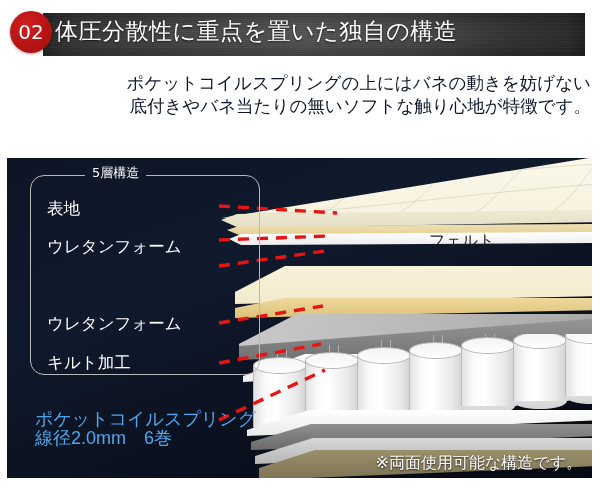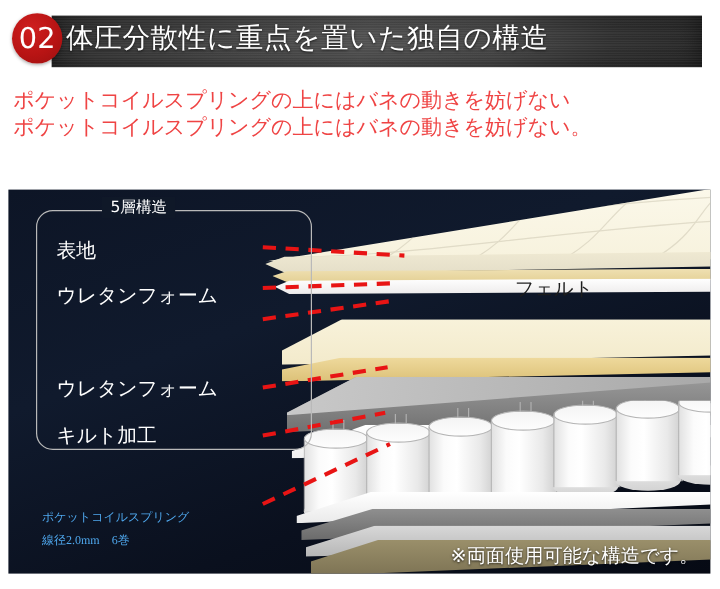--- a/index.html
+++ b/index.html
@@ -13,25 +13,25 @@
   .header-bar::after{content:"";position:absolute;inset:0;
     background:repeating-linear-gradient(0deg,rgba(255,255,255,.035) 0 1px,rgba(0,0,0,.04) 1px 2px);
     pointer-events:none;}
   .header-title{position:absolute;left:55px;top:14px;width:520px;height:34px;
     display:flex;align-items:center;color:#fff;font-size:23px;letter-spacing:.5px;
     font-family:"DejaVu Sans","Liberation Sans",sans-serif;font-weight:400;
     text-shadow:0 1px 2px rgba(0,0,0,.7);z-index:3;}
   .badge{position:absolute;left:10px;top:11px;width:42px;height:42px;border-radius:50%;
     background:radial-gradient(circle at 38% 32%,#cf1f1f 0%,#b81414 55%,#9c1010 100%);
     color:#fff;display:flex;align-items:center;justify-content:center;
-    font-family:"DejaVu Sans","Liberation Sans",sans-serif;font-size:24px;z-index:4;
+    font-family:"DejaVu Sans","Liberation Sans",sans-serif;font-size:20px;z-index:4;
     box-shadow:0 1px 3px rgba(0,0,0,.35);}
 
   
-  .intro{position:absolute;left:11px;top:72px;width:580px;color:#ef4444;font-size:17.5px;line-height:22.5px;}
+  .intro{position:absolute;left:11px;top:72px;width:580px;color:#0f172a;font-size:17.5px;line-height:22.5px;text-align:right;}
   .intro div{white-space:nowrap;}
 
   
   .panel{position:absolute;left:7px;top:158px;width:585px;height:320px;overflow:hidden;
     background:linear-gradient(160deg,#0d1526 0%,#101a2d 35%,#0a101e 70%,#060a14 100%);}
 
   
   .mat{position:absolute;left:0;top:0;width:585px;height:320px;}
 
   
@@ -96,39 +96,39 @@
   
   .leaders{position:absolute;left:0;top:0;width:585px;height:320px;}
 
   
   .box{position:absolute;left:23px;top:17px;width:228px;height:198px;
     border:1.6px solid #b9b9b9;border-radius:14px;}
   .box-title{position:absolute;left:78px;top:6px;padding:0 7px;background:#0f1828;
     color:#fff;font-size:13px;font-family:"DejaVu Sans","Liberation Sans",sans-serif;}
   .lbl{position:absolute;color:#fff;font-size:16.5px;
     font-family:"DejaVu Sans","Liberation Sans",sans-serif;white-space:nowrap;}
-  .spring-note{position:absolute;left:28px;top:264px;color:#4fa8ee;font-size:10px;line-height:19px;
-    font-family:Liberation Serif, serif;}
+  .spring-note{position:absolute;left:28px;top:252px;color:#4fa8ee;font-size:18px;line-height:19px;
+    font-family:Liberation Sans, sans-serif;}
   .quilt-lbl{position:absolute;left:422px;top:73px;color:#1c1c1c;font-size:16px;
     font-family:"DejaVu Sans","Liberation Sans",sans-serif;}
   .foot-note{position:absolute;right:10px;bottom:4px;color:#fff;font-size:16px;
     font-family:"DejaVu Sans","Liberation Sans",sans-serif;text-shadow:0 1px 2px rgba(0,0,0,.8);}
 </style>
 </head>
 <body>
 
 <div class="header">
   <div class="header-bar"></div>
   <div class="header-title">体圧分散性に重点を置いた独自の構造</div>
   <div class="badge">02</div>
 </div>
 
 <div class="intro">
   <div>ポケットコイルスプリングの上にはバネの動きを妨げない</div>
-  <div>ポケットコイルスプリングの上にはバネの動きを妨げない。</div>
+  <div>底付きやバネ当たりの無いソフトな触り心地が特徴です。</div>
 </div>
 
 <div class="panel">
 
   <div class="mat">
 
     <div class="quilt">
       <svg class="quilt-lines" viewBox="0 0 380 62" preserveAspectRatio="none">
         <g fill="none" stroke="#c9c3ae" stroke-width="1">
           <path d="M20 62 C60 40 60 20 95 0"></path>

